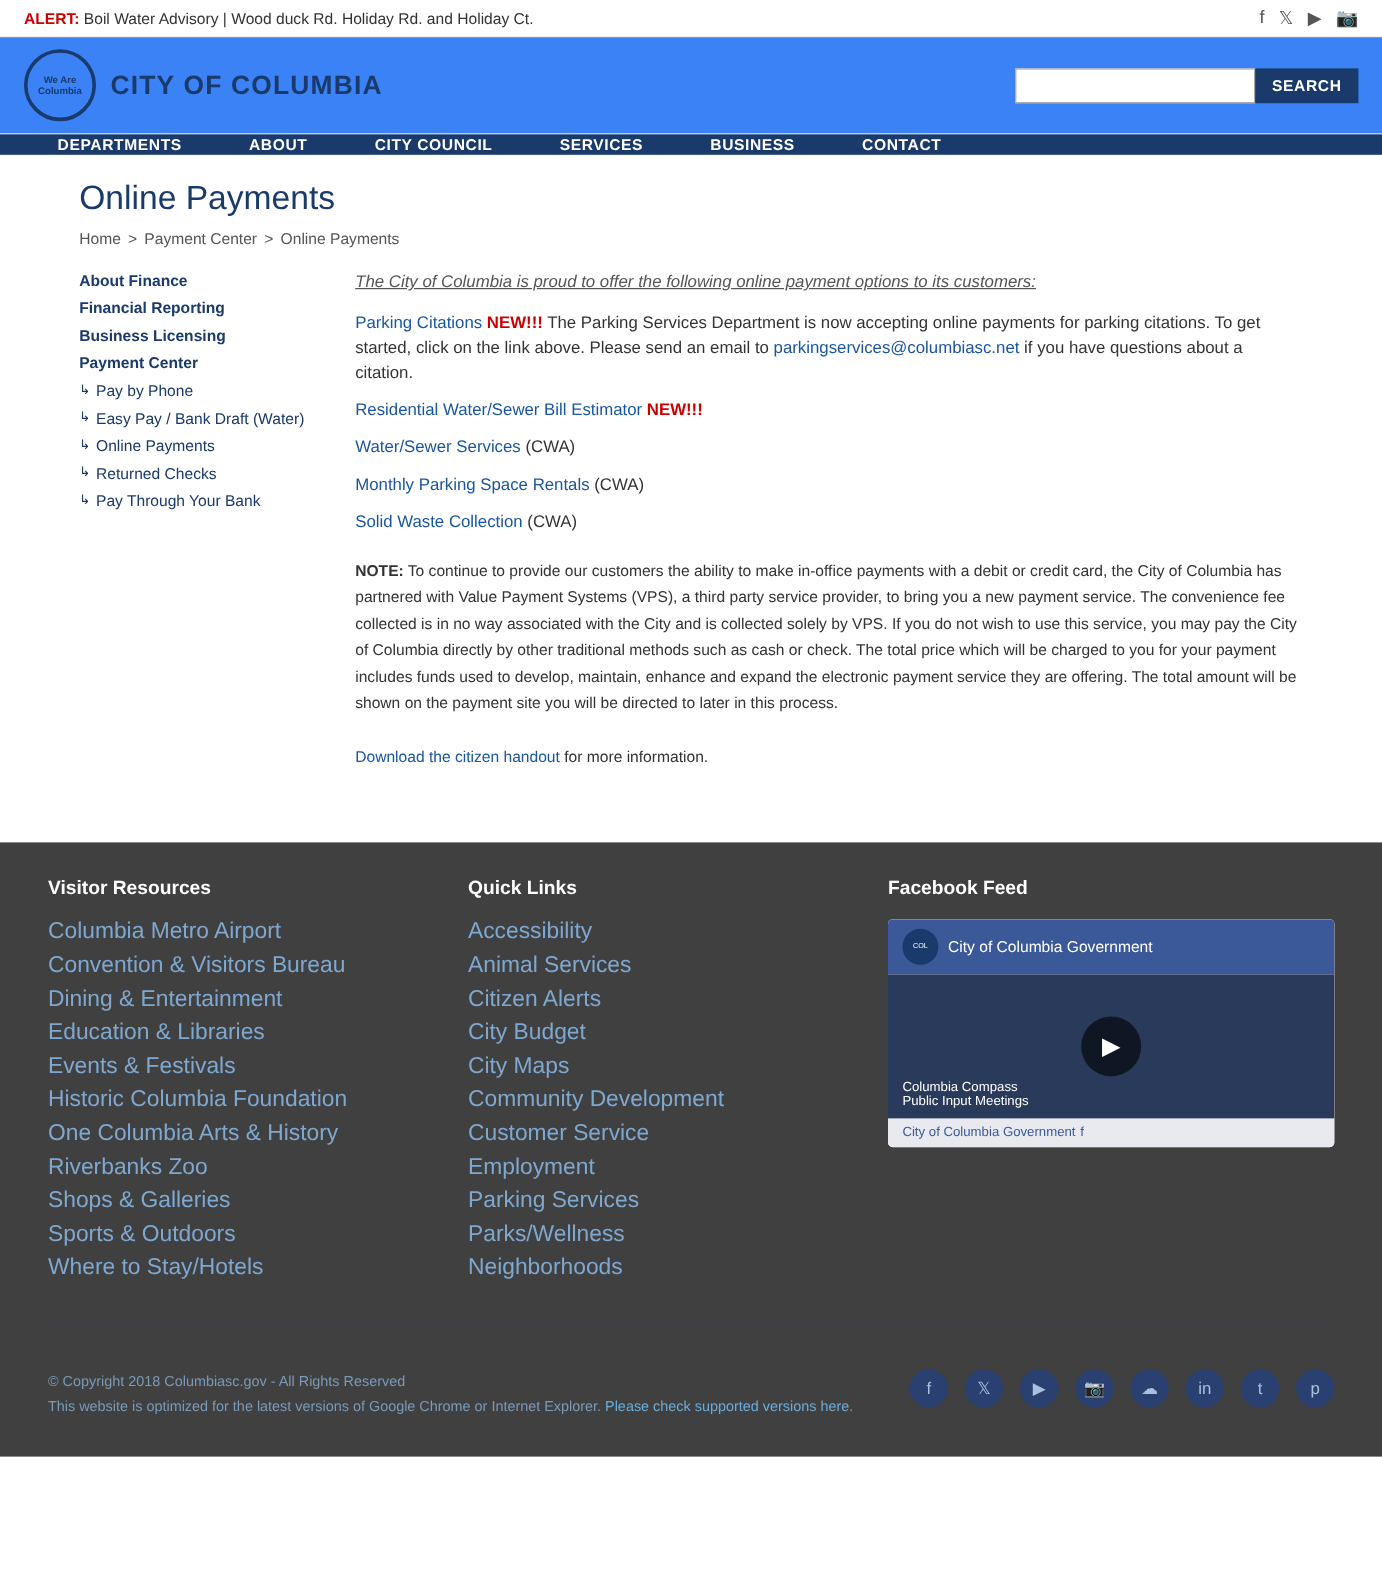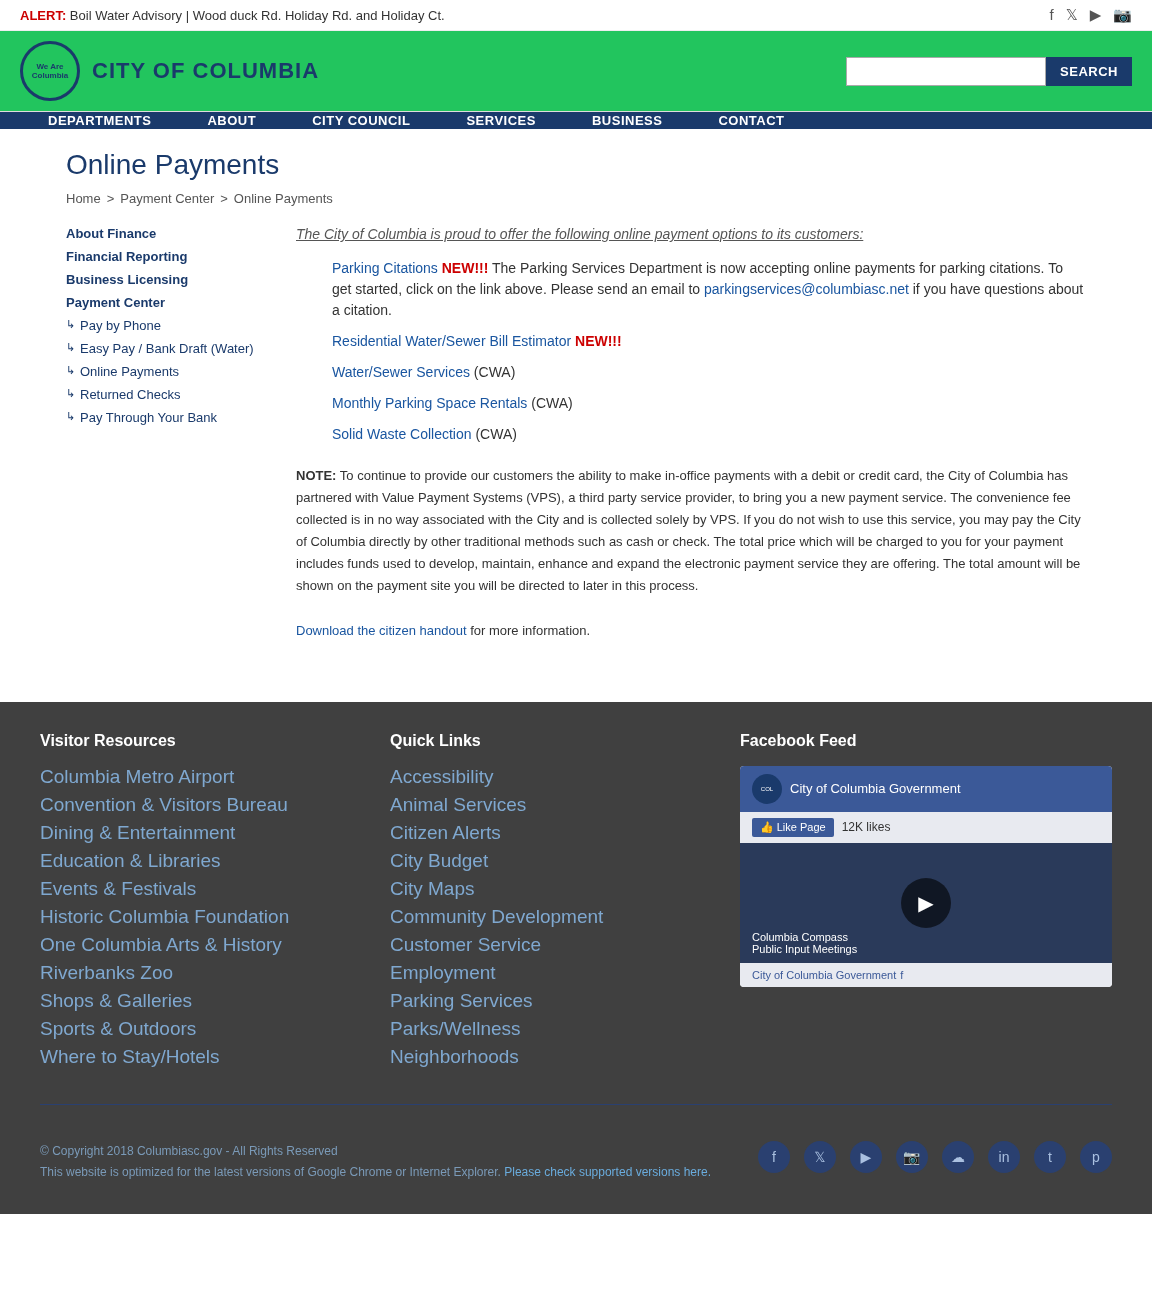--- a/index.html
+++ b/index.html
@@ -19,21 +19,21 @@
     .alert-text .alert-msg { color: #333; }
     .social-icons-top { display: flex; gap: 12px; }
     .social-icons-top span { color: #555; font-size: 15px; cursor: pointer; }
 
     
     .header {
       display: flex;
       align-items: center;
       justify-content: space-between;
       padding: 10px 20px;
-      background: #22c55e;
+      background: #3b82f6;
       border-bottom: 1px solid #ddd;
     }
     .logo-area { display: flex; align-items: center; gap: 12px; }
     .logo-circle {
       width: 60px; height: 60px;
       border: 3px solid #1a3a6b;
       border-radius: 50%;
       display: flex; align-items: center; justify-content: center;
       font-size: 8px; color: #1a3a6b; text-align: center; font-weight: bold;
     }
@@ -133,21 +133,21 @@
     }
     .main-content { flex: 1; }
     .intro-text {
       color: #555;
       font-size: 14px;
       margin-bottom: 16px;
       text-decoration: underline;
       font-style: italic;
     }
     .payment-link { color: #1a56a0; text-decoration: none; }
-    .payment-item { margin-bottom: 10px; font-size: 14px; line-height: 1.5; margin-left: 36px; }
+    .payment-item { margin-bottom: 10px; font-size: 14px; line-height: 1.5; }
     .payment-item .new-badge { color: #c00; font-weight: bold; }
     .note-box { margin-top: 20px; font-size: 13px; line-height: 1.7; color: #333; }
     .note-box strong { font-weight: bold; }
     .download-link { color: #1a56a0; text-decoration: none; }
 
     
     .footer {
       background: #404040;
       color: #aac0e0;
       padding: 30px 40px;
@@ -385,24 +385,20 @@
       <a>Neighborhoods</a>
     </div>
 
     <div class="footer-col facebook-feed">
       <h3>Facebook Feed</h3>
       <div class="fb-frame">
         <div class="fb-header">
           <div class="fb-seal">COL</div>
           <span>City of Columbia Government</span>
         </div>
-        <div class="fb-like-area">
-          <button class="fb-like-btn">👍 Like Page</button>
-          <span>12K likes</span>
-        </div>
         <div class="fb-video-thumb">
           <div class="play-btn">▶</div>
           <div class="fb-video-label">
             Columbia Compass<br>Public Input Meetings
           </div>
         </div>
         <div class="fb-footer">
           <span>City of Columbia Government</span>
           <span style="color:#3b5998;">f</span>
         </div>

